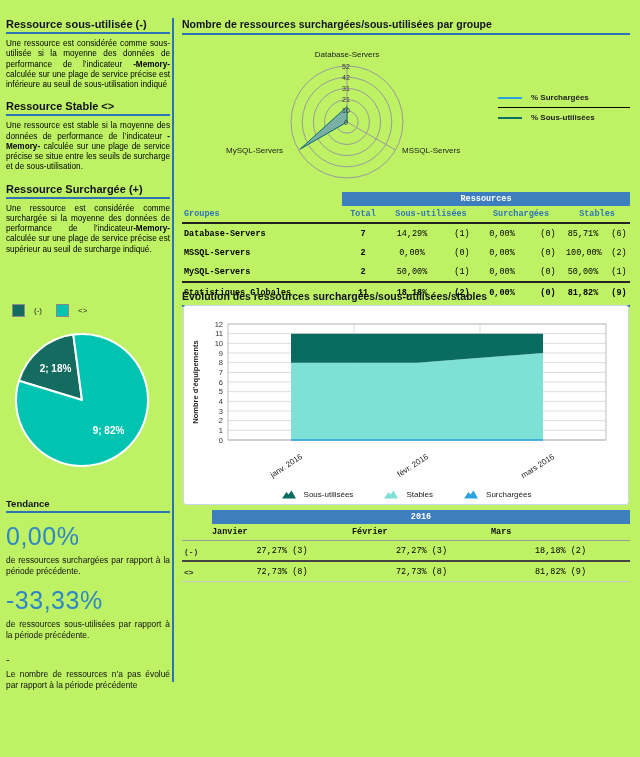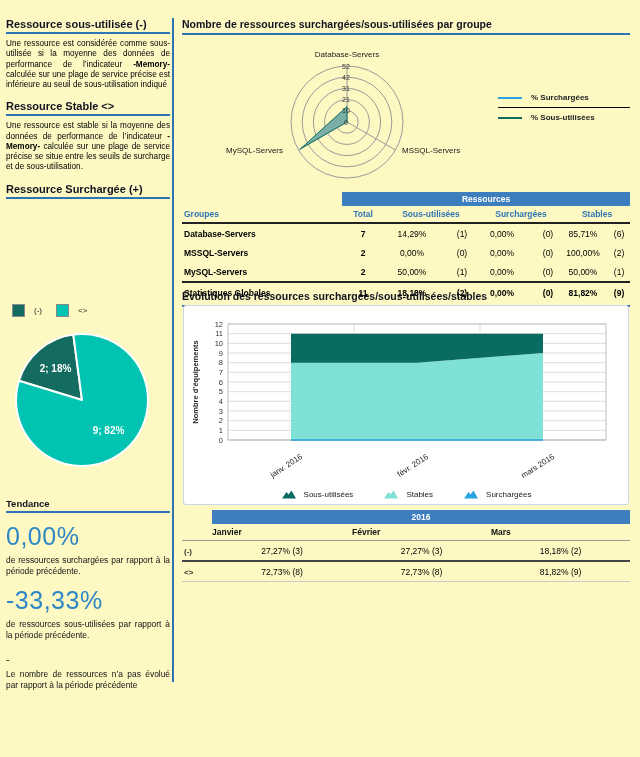--- a/index.html
+++ b/index.html
@@ -1,16 +1,16 @@
 <!DOCTYPE html>
 <html><head>
 <meta charset="utf-8">
 <style>
   html,body{margin:0;padding:0;background:#fff;}
-  #page{position:relative;width:640px;height:757px;background:#fef9c3;overflow:hidden;
+  #page{position:relative;width:640px;height:757px;background:#bef264;overflow:hidden;
         font-family:"Liberation Sans",sans-serif;color:#000;}
 
   
   .sidebar{position:absolute;left:6px;top:14px;width:164px;}
   .vdivider{position:absolute;left:172px;top:18px;width:2px;height:664px;background:#2E74B5;}
   .def-title{font-size:11px;font-weight:bold;color:#121220;border-bottom:2px solid #2E74B5;
              padding-bottom:2px;margin:10px 0 5px 0;}
   .defs .def-title:first-child{margin-top:4px;}
   .def-body{font-size:8.2px;line-height:1.25;text-align:justify;color:#000;margin-bottom:4px;}
   .sub-title{font-size:9.5px;font-weight:bold;color:#121220;border-bottom:2px solid #2E74B5;
@@ -36,21 +36,21 @@
   #cat-top{top:6px;left:0;width:330px;text-align:center;}
   #cat-left{top:102px;left:1px;width:100px;text-align:right;}
   #cat-right{top:102px;left:220px;width:110px;text-align:left;}
   .radar-legend{position:absolute;left:316px;top:44px;width:132px;}
   .radar-legend .item{display:flex;align-items:center;gap:9px;font-size:8px;font-weight:bold;
                       color:#222;padding:5px 0;}
   .lineswatch{width:24px;height:2px;display:inline-block;}
   .radar-legend .divider{height:1px;background:#000;}
 
   
-  table{border-collapse:collapse;table-layout:fixed;}
+  table{border-collapse:collapse;table-layout:fixed;font-family:Liberation Mono, monospace;}
   #table1{position:absolute;left:0;top:178px;width:448px;}
   #table1 .banner, #table2 .banner{background:#3D7EBF;color:#fff;font-size:8.5px;font-weight:bold;
         text-align:center;padding:2px 0;}
   #table1 thead .colhead th{color:#2E75B6;font-size:8.5px;font-weight:bold;padding:3px 2px 3px 2px;}
   #table1 thead .colhead{border-bottom:2px solid #222;}
   #table1 td{font-size:8.5px;padding:5px 2px 4px 2px;}
   #table1 .c-group{text-align:left;font-weight:bold;}
   #table1 .c-total{text-align:center;font-weight:bold;}
   #table1 .c-pct{text-align:center;padding-right:8px;}
   #table1 .c-n{text-align:center;}
@@ -79,20 +79,21 @@
 
 <div id="page">
 
   <div class="sidebar">
     <div class="defs">
         <div class="def-title">Ressource sous-utilisée (-)</div>
         <div class="def-body"><span>Une ressource est considérée comme sous-utilisée si la moyenne des données de performance de l’indicateur </span><span style="font-weight: bold;">-Memory-</span><span> calculée sur une plage de service précise est inférieure au seuil de sous-utilisation indiqué</span></div>
         <div class="def-title">Ressource Stable &lt;&gt;</div>
         <div class="def-body"><span>Une ressource est stable si la moyenne des données de performance de l’indicateur </span><span style="font-weight: bold;">-Memory-</span><span> calculée sur une plage de service précise se situe entre les seuils de surcharge et de sous-utilisation.</span></div>
         <div class="def-title">Ressource Surchargée (+)</div>
+        <div class="def-body"><span>Une ressource est considérée comme surchargée si la moyenne des données de performance de l’indicateur</span><span style="font-weight: bold;">-Memory-</span><span> calculée sur une plage de service précise est supérieur au seuil de surcharge indiqué.</span></div>
       </div>
 
     <div class="pie-legend">
         <div class="item">
           <span class="sq" style="background: rgb(20, 107, 96);"></span>
           <span>(-)</span>
         </div>
         <div class="item">
           <span class="sq" style="background: rgb(0, 195, 178);"></span>
           <span>&lt;&gt;</span>

